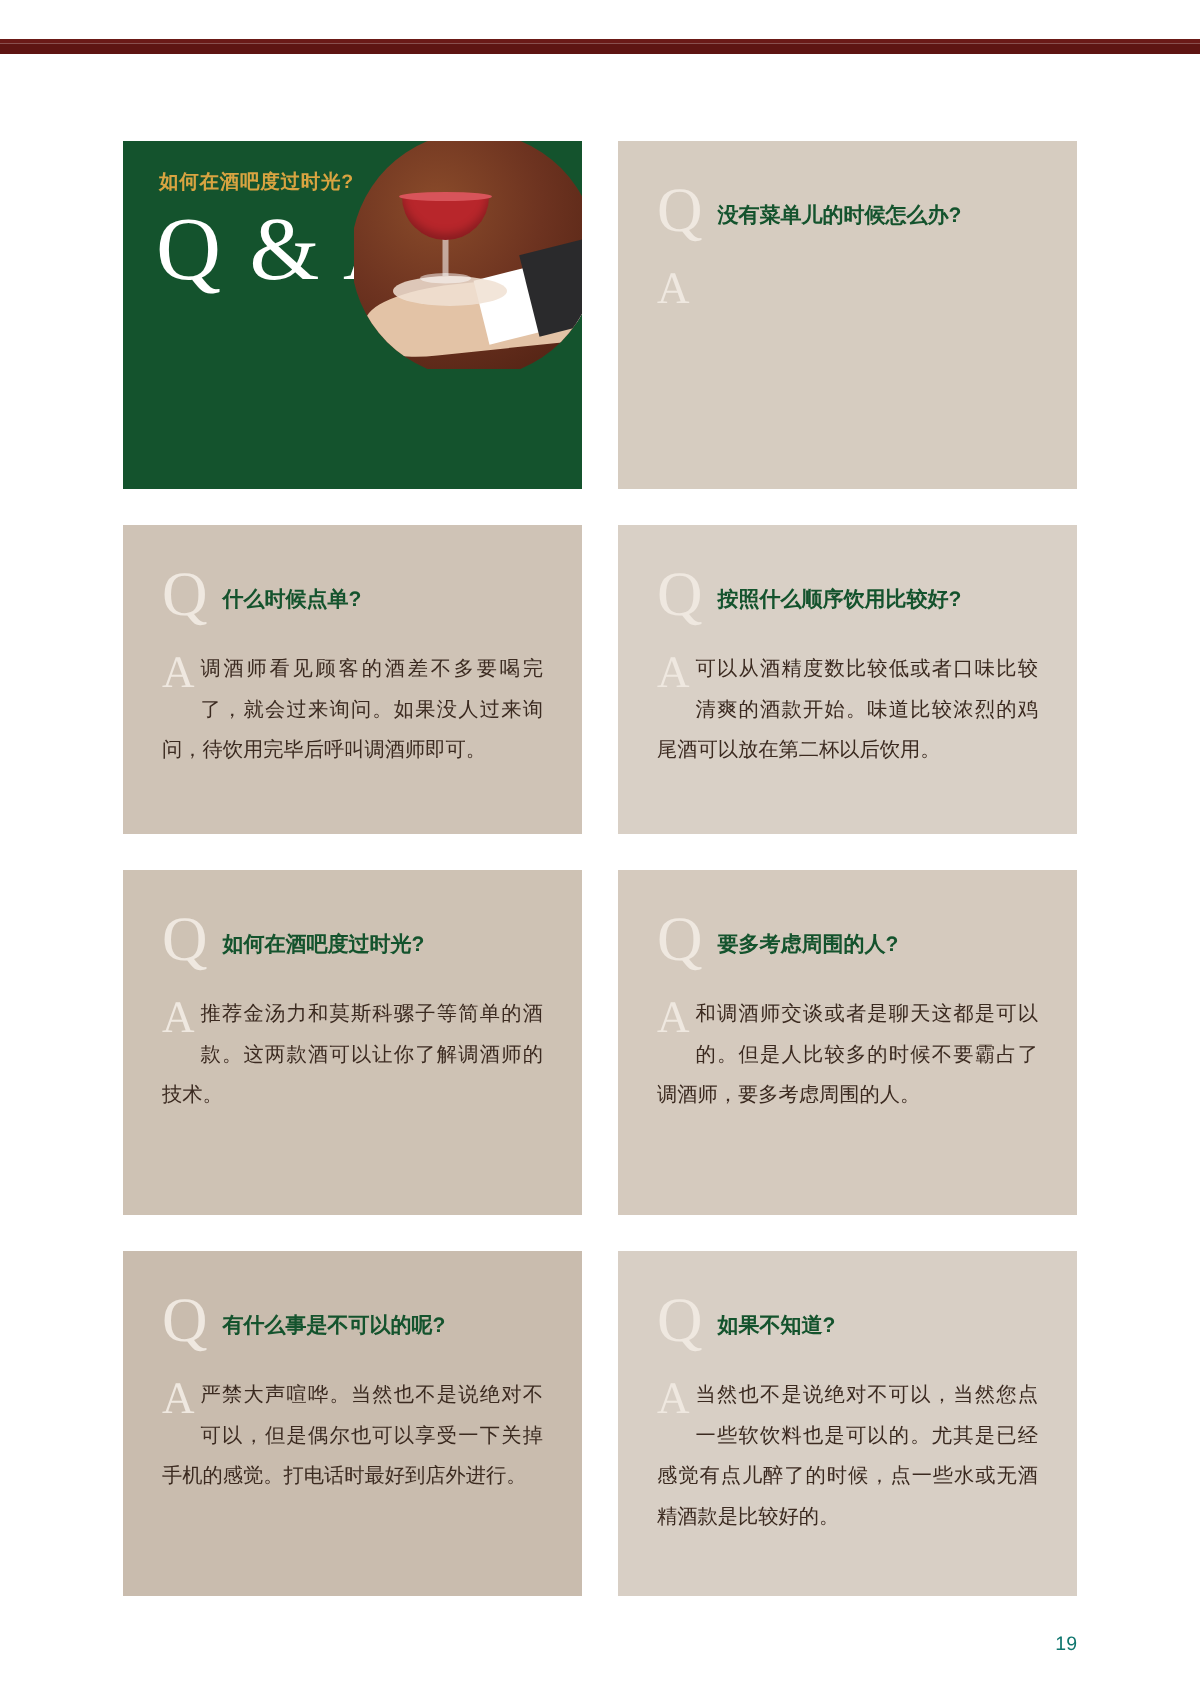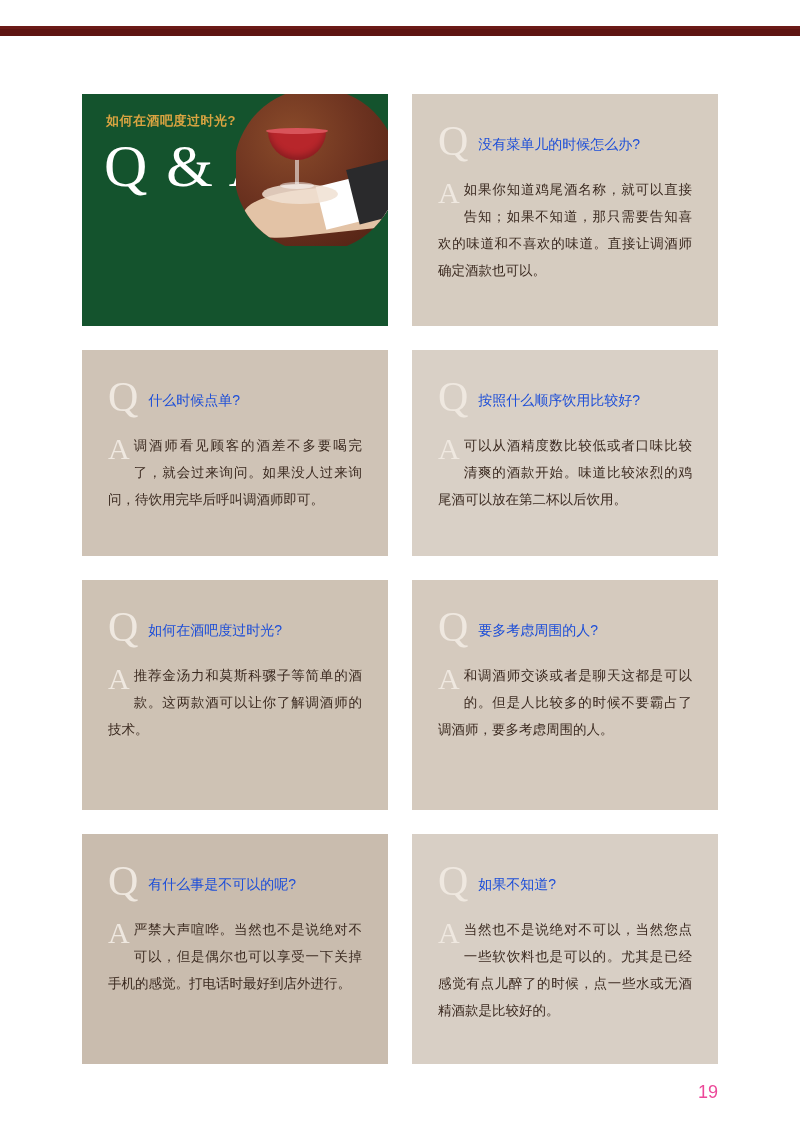--- a/index.html
+++ b/index.html
@@ -203,22 +203,22 @@
   .q-mark {
     font-family: "Liberation Serif", serif;
     font-size: 42px;
     line-height: 1;
     color: #efe8e0;
     margin-right: 10px;
     flex: none;
   }
   .q-text {
     font-size: 14px;
-    font-weight: normal;
-    color: #1d4ed8;
+    font-weight: bold;
+    color: #14532d;
     line-height: 1.4;
     position: relative;
     top: -6px;
   }
   .a-body {
     margin-top: 14px;
     font-size: 13.5px;
     line-height: 2.0;
     color: #3b2a20;
     text-align: justify;
@@ -231,22 +231,22 @@
     color: #efe8e0;
     float: left;
     margin-right: 4px;
     margin-top: 2px;
   }
 
   .page-number {
     position: absolute;
     right: 82px;
     bottom: 26px;
-    font-size: 18px;
-    color: #ec4899;
+    font-size: 13px;
+    color: #0f766e;
   }
 
   .h-232 { height: 232px; }
   .h-206 { height: 206px; }
   .h-230 { height: 230px; }
 </style>
 </head>
 <body>
 
 <div class="top-bar-outer"></div>
@@ -273,21 +273,20 @@
       </div>
     </div>
 
     <div class="card tone-a h-232">
       <div class="q-row">
         <span class="q-mark">Q</span>
         <span class="q-text">没有菜单儿的时候怎么办?</span>
       </div>
       <div class="a-body">
         <span class="a-mark">A</span>
-        <span>如果你知道鸡尾酒名称，就可以直接告知；如果不知道，那只需要告知喜欢的味道和不喜欢的味道。直接让调酒师确定酒款也可以。</span>
       </div>
     </div>
 
     <div class="card tone-b h-206">
       <div class="q-row">
         <span class="q-mark">Q</span>
         <span class="q-text">什么时候点单?</span>
       </div>
       <div class="a-body">
         <span class="a-mark">A</span>

